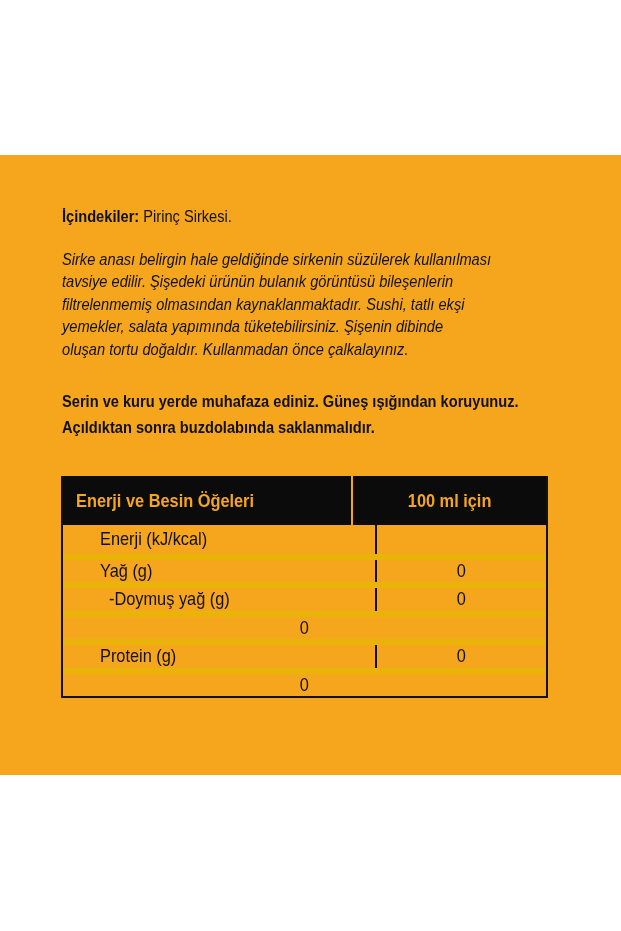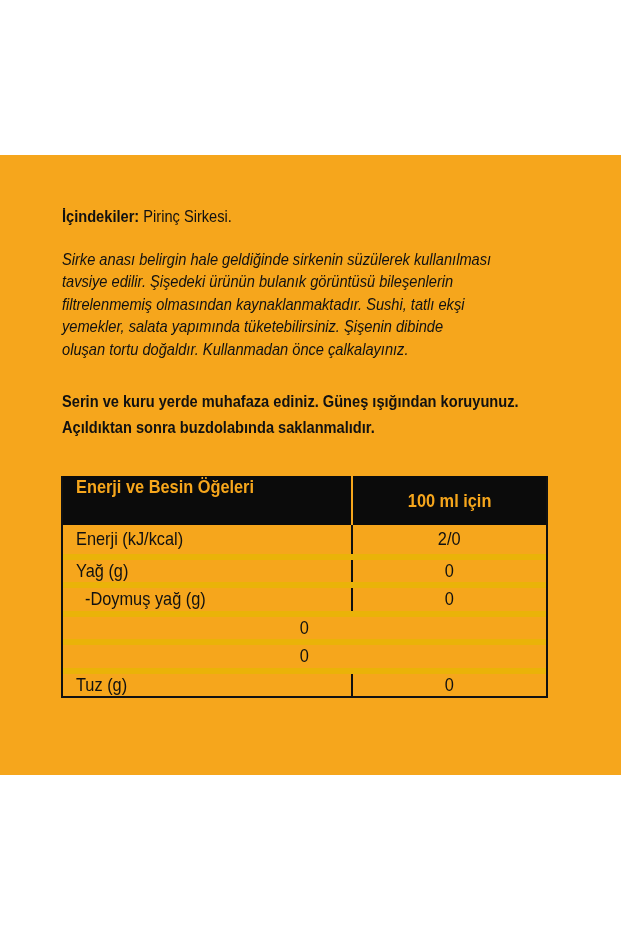--- a/index.html
+++ b/index.html
@@ -32,36 +32,36 @@
     .storage .ln { display: block; white-space: nowrap; }
 
     .table {
       position: absolute; left: 61px; top: 476px; width: 487px;
       border: 2px solid #111111; border-top: none;
     }
     .thead {
       display: flex; height: 49px; background: #0b0b0b;
     }
     .thead .c1 {
-      width: 290px; display: flex; padding-left: 13px;
+      width: 290px; display: flex; align-items: center; padding-left: 13px;
       color: #F6A61C; font-weight: bold; font-size: 19px;
       border-right: 2px solid #F6A61C;
     }
     .thead .c2 {
       flex: 1; display: flex; align-items: center; justify-content: center;
       color: #F6A61C; font-weight: bold; font-size: 19px;
     }
     .thead span { transform: scaleX(0.86); white-space: nowrap; }
     .thead .c1 span { transform-origin: left center; }
 
     .row { display: flex; height: 28.5px; border-top: 6px solid #eab308; }
     .row:first-of-type { border-top: none; }
     .row .c1 {
       width: 290px; display: flex; align-items: center; padding-left: 13px;
-      font-size: 19px; border-right: 2px solid #111111;
+      font-size: 19px; border-right: 2px solid #111111; margin-left: 24px;
     }
     .row .c2 {
       flex: 1; display: flex; align-items: center; justify-content: center; font-size: 19px;
     }
     .row .c1 span { transform: scaleX(0.86); transform-origin: left center; white-space: nowrap; }
     .row .c2 span { transform: scaleX(0.86); white-space: nowrap; }
     .row.indent .c1 { padding-left: 22px; }
   </style>
 </head>
 <body>
@@ -93,23 +93,20 @@
       </div>
     <div class="c2">
         <span>100 ml için</span>
       </div>
   </div>
   <div class="tbody">
     <div class="row">
       <div class="c1">
           <span>Enerji (kJ/kcal)</span>
         </div>
-      <div class="c2">
-          <span>2/0</span>
-        </div>
     </div>
     <div class="row">
       <div class="c1">
           <span>Yağ (g)</span>
         </div>
       <div class="c2">
           <span>0</span>
         </div>
     </div>
     <div class="row indent">
@@ -119,26 +116,26 @@
       <div class="c2">
           <span>0</span>
         </div>
     </div>
     <div class="row">
       <div class="c2">
           <span>0</span>
         </div>
     </div>
     <div class="row">
+      <div class="c1">
+          <span>Protein (g)</span>
+        </div>
       <div class="c2">
           <span>0</span>
         </div>
     </div>
     <div class="row">
-      <div class="c1">
-          <span>Tuz (g)</span>
-        </div>
       <div class="c2">
           <span>0</span>
         </div>
     </div>
   </div>
 </div>
 
 </body></html>

